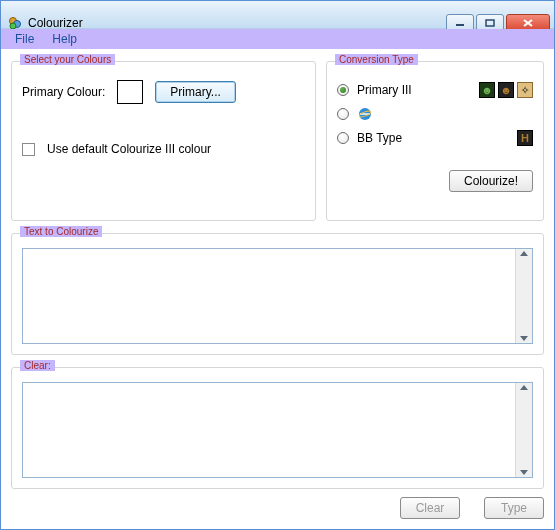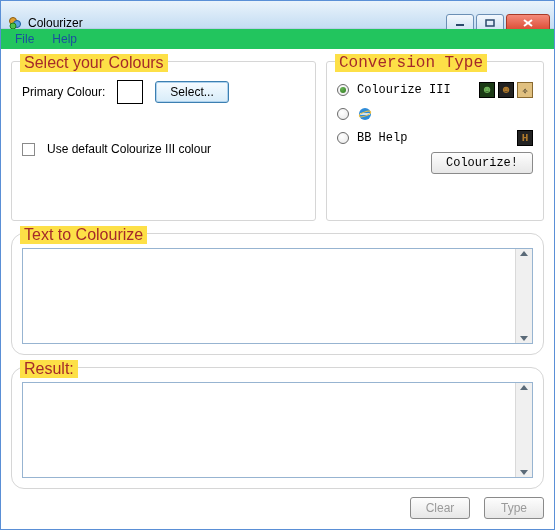--- a/index.html
+++ b/index.html
@@ -54,21 +54,21 @@
     border-color: #a83a27;
     color: #fff;
     width: 44px;
   }
   .menubar {
     height: 22px;
     display: flex;
     align-items: center;
     padding: 0 6px;
     gap: 2px;
-    background: #22c55e;
+    background: #c4b5fd;
   }
   .menubar .menu-item {
     padding: 2px 8px;
     color: #1b4f9e;
     cursor: default;
   }
   .body-area {
     flex: 1;
     padding: 6px 10px 10px 10px;
     display: flex;
@@ -79,27 +79,27 @@
     border: 1px solid #d6d6d6;
     border-radius: 3px;
     position: relative;
     padding: 14px 10px 10px 10px;
     margin-top: 6px;
   }
   .groupbox > .legend {
     position: absolute;
     top: -8px;
     left: 8px;
-    background: #fde047;
+    background: #c4b5fd;
     padding: 0 4px;
     color: #a52a2a;
-    font-size: 16px;
+    font-size: 10px;
   }
   .gb-colours { flex: 1; min-height: 130px; }
-  .gb-conv { width: 218px; min-height: 160px; font-family: Liberation Mono, monospace; }
+  .gb-conv { width: 218px; min-height: 160px; }
   .row-primary {
     display: flex; align-items: center; gap: 12px;
     margin-top: 4px;
   }
   .swatch {
     width: 26px; height: 24px;
     border: 1px solid #000;
     background: #fff;
   }
   .btn {
@@ -148,25 +148,24 @@
   .radio-label { flex: 1; color: #000; }
   .radio-icons { display: flex; gap: 3px; }
   .mini-icon {
     width: 16px; height: 16px;
     display: inline-flex; align-items: center; justify-content: center;
     font-size: 11px;
   }
   .mini-icon.dark { background: #222; color: #b07a2c; border: 1px solid #000; font-weight: bold; }
   .mini-icon.green { background: #1b3a15; color: #6fb45a; border: 1px solid #000; }
   .btn-colourize-row {
-    display: flex; justify-content: flex-end; margin-top: 4px;
+    display: flex; justify-content: flex-end; margin-top: 22px;
   }
   .gb-text, .gb-result {
     margin-top: 12px;
-    border-radius: 13px;
   }
   .textarea-wrap {
     border: 1px solid #97b4d1;
     height: 96px;
     display: flex;
     background: #fff;
   }
   .textarea-inner { flex: 1; }
   .scrollbar {
     width: 17px;
@@ -177,21 +176,21 @@
     padding: 2px 0;
   }
   .scroll-arrow {
     width: 0; height: 0;
     border-left: 4px solid transparent;
     border-right: 4px solid transparent;
   }
   .scroll-arrow.up { border-bottom: 5px solid #5a6a78; }
   .scroll-arrow.down { border-top: 5px solid #5a6a78; }
   .bottom-btns {
-    display: flex; justify-content: flex-end; gap: 14px;
+    display: flex; justify-content: flex-end; gap: 24px;
     margin-top: 8px;
   }
   .btn.disabled { color: #9a9a9a; }
 </style>
 </head>
 <body>
 
 <div class="window">
 
   <div class="titlebar">
@@ -229,34 +228,34 @@
   </div>
 
   <div class="body-area">
 
     <div class="top-row">
       <div class="groupbox gb-colours">
         <div class="legend">Select your Colours</div>
         <div class="row-primary">
           <span>Primary Colour:</span>
           <div class="swatch"></div>
-          <div class="btn focused">Select...</div>
+          <div class="btn focused">Primary...</div>
         </div>
         <div class="check-row">
           <div class="checkbox"></div>
           <span>Use default Colourize III colour</span>
         </div>
       </div>
 
       <div class="groupbox gb-conv">
         <div class="legend">Conversion Type</div>
 
         <div class="radio-row">
           <div class="radio checked"></div>
-          <span class="radio-label">Colourize III</span>
+          <span class="radio-label">Primary III</span>
           <span class="radio-icons">
             <span class="mini-icon green">☻</span>
             <span class="mini-icon dark">☻</span>
             <span class="mini-icon" style="background:#e0c080;border:1px solid #8a6a30;">✧</span>
           </span>
         </div>
 
         <div class="radio-row">
           <div class="radio"></div>
           <span class="radio-icons">
@@ -265,21 +264,21 @@
                 <circle cx="8" cy="8" r="6" fill="#2f8cd8"></circle>
                 <path d="M3 8 h10" stroke="#fff" stroke-width="1.5"></path>
                 <ellipse cx="8" cy="8" rx="6" ry="2" fill="none" stroke="#f7c23c" stroke-width="1" transform="rotate(-20 8 8)"></ellipse>
               </svg>
             </span>
           </span>
         </div>
 
         <div class="radio-row">
           <div class="radio"></div>
-          <span class="radio-label">BB Help</span>
+          <span class="radio-label">BB Type</span>
           <span class="radio-icons">
             <span class="mini-icon dark">H</span>
           </span>
         </div>
 
         <div class="btn-colourize-row">
           <div class="btn">Colourize!</div>
         </div>
       </div>
     </div>
@@ -289,21 +288,21 @@
       <div class="textarea-wrap">
         <div class="textarea-inner"></div>
         <div class="scrollbar">
           <div class="scroll-arrow up"></div>
           <div class="scroll-arrow down"></div>
         </div>
       </div>
     </div>
 
     <div class="groupbox gb-result">
-      <div class="legend">Result:</div>
+      <div class="legend">Clear:</div>
       <div class="textarea-wrap">
         <div class="textarea-inner"></div>
         <div class="scrollbar">
           <div class="scroll-arrow up"></div>
           <div class="scroll-arrow down"></div>
         </div>
       </div>
     </div>
 
     <div class="bottom-btns">

